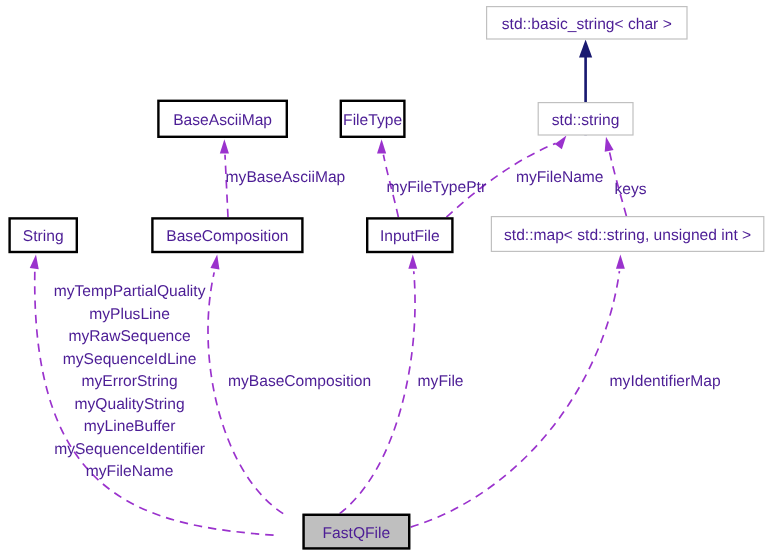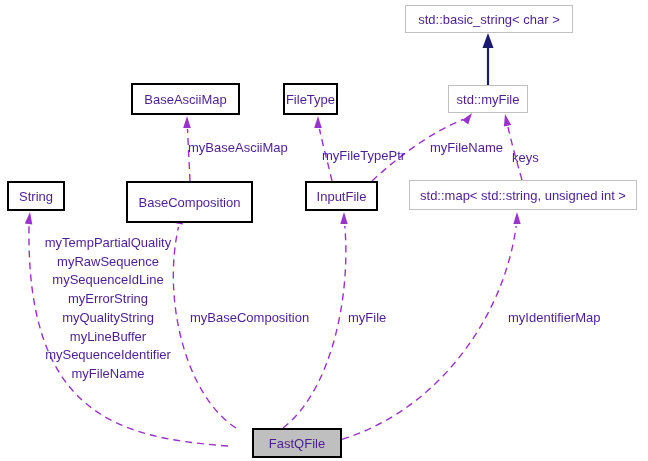--- a/index.html
+++ b/index.html
@@ -99,29 +99,29 @@
     </g>
 
     <g stroke="#9a32cd" fill="#9a32cd">
       <path d="M307,447 C420,432 502,330 516.2,226" fill="none" stroke-width="1.4" stroke-dasharray="7 5"></path>
       <polygon points="517,212 513.3,224 520.7,224" stroke="none"></polygon>
     </g>
   </svg>
 
   <div class="node external" style="left:405px; top:5px;  width:168px; height:28px;">std::basic_string&lt; char &gt;</div>
 
-  <div class="node external" style="left:448px; top:85px; width:80px;  height:28px;">std::myFile</div>
+  <div class="node external" style="left:448px; top:85px; width:80px;  height:28px;">std::string</div>
 
   <div class="node" style="left:131px; top:83px; width:109px; height:32px;">BaseAsciiMap</div>
 
   <div class="node" style="left:283px; top:83px; width:55px; height:32px;">FileType</div>
 
   <div class="node" style="left:7px; top:181px; width:58px; height:30px;">String</div>
 
-  <div class="node" style="left:126px; top:181px; width:127px; height:42px;">BaseComposition</div>
+  <div class="node" style="left:126px; top:181px; width:127px; height:30px;">BaseComposition</div>
 
   <div class="node" style="left:305px; top:181px; width:73px; height:30px;">InputFile</div>
 
   <div class="node external" style="left:409px; top:180px; width:228px; height:30px;">std::map&lt; std::string, unsigned int &gt;</div>
 
   <div class="node focus" style="left:228px; top:428px; width:90px; height:30px;margin-left:24px;">FastQFile</div>
 
   <div class="edge-label" style="left:188px; top:140px;">myBaseAsciiMap</div>
 
   <div class="edge-label" style="left:322px; top:148px;">myFileTypePtr</div>
@@ -131,20 +131,21 @@
   <div class="edge-label" style="left:512px; top:150px;">keys</div>
 
   <div class="edge-label" style="left:190px; top:310px;">myBaseComposition</div>
 
   <div class="edge-label" style="left:348px; top:310px;">myFile</div>
 
   <div class="edge-label" style="left:508px; top:310px;">myIdentifierMap</div>
 
   <div class="member-list">
     <div class="member-line">myTempPartialQuality</div>
+    <div class="member-line">myPlusLine</div>
     <div class="member-line">myRawSequence</div>
     <div class="member-line">mySequenceIdLine</div>
     <div class="member-line">myErrorString</div>
     <div class="member-line">myQualityString</div>
     <div class="member-line">myLineBuffer</div>
     <div class="member-line">mySequenceIdentifier</div>
     <div class="member-line">myFileName</div>
   </div>
 
 </div>

